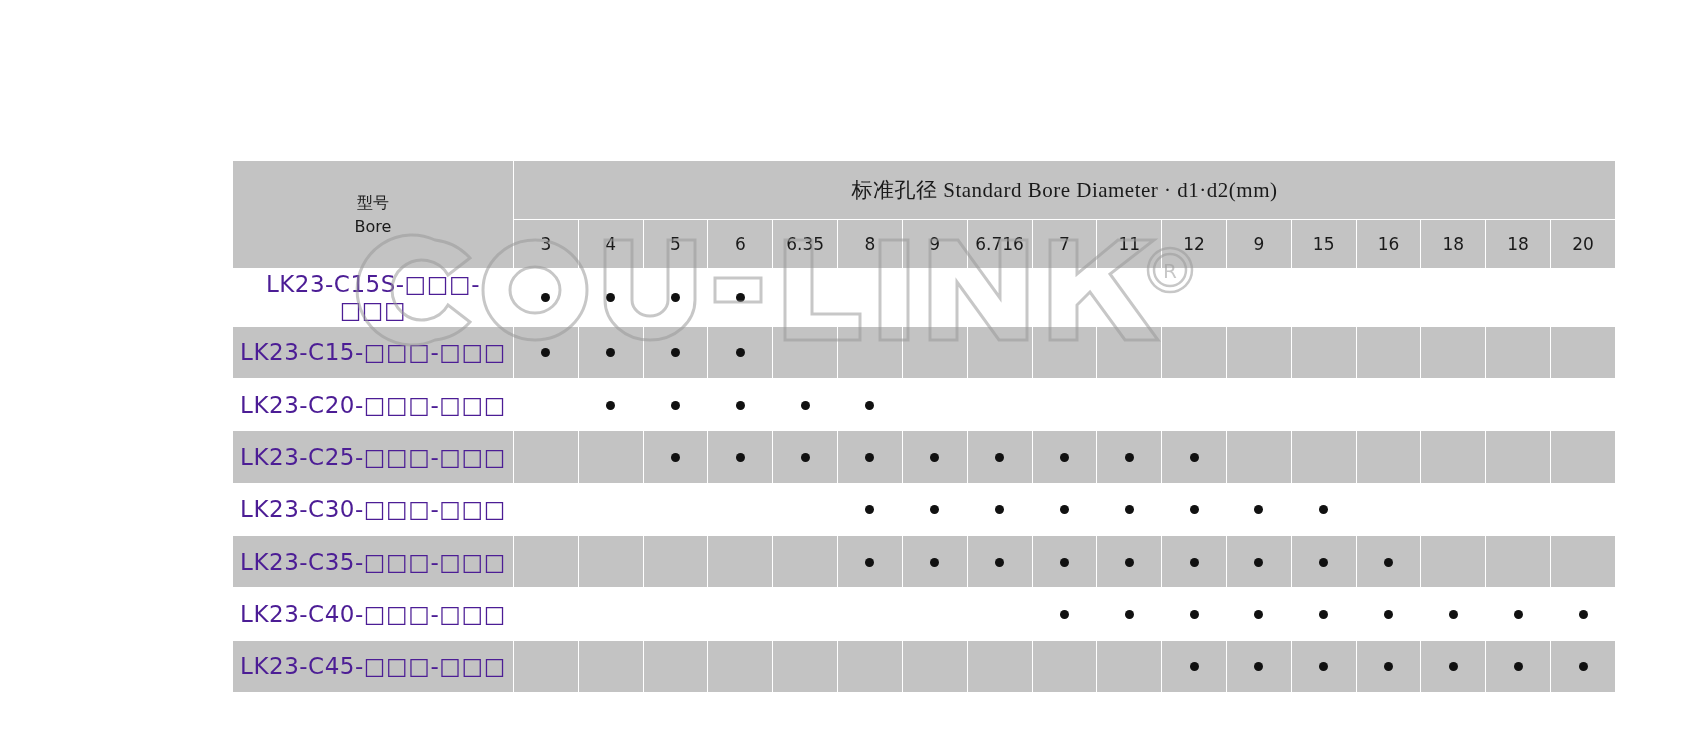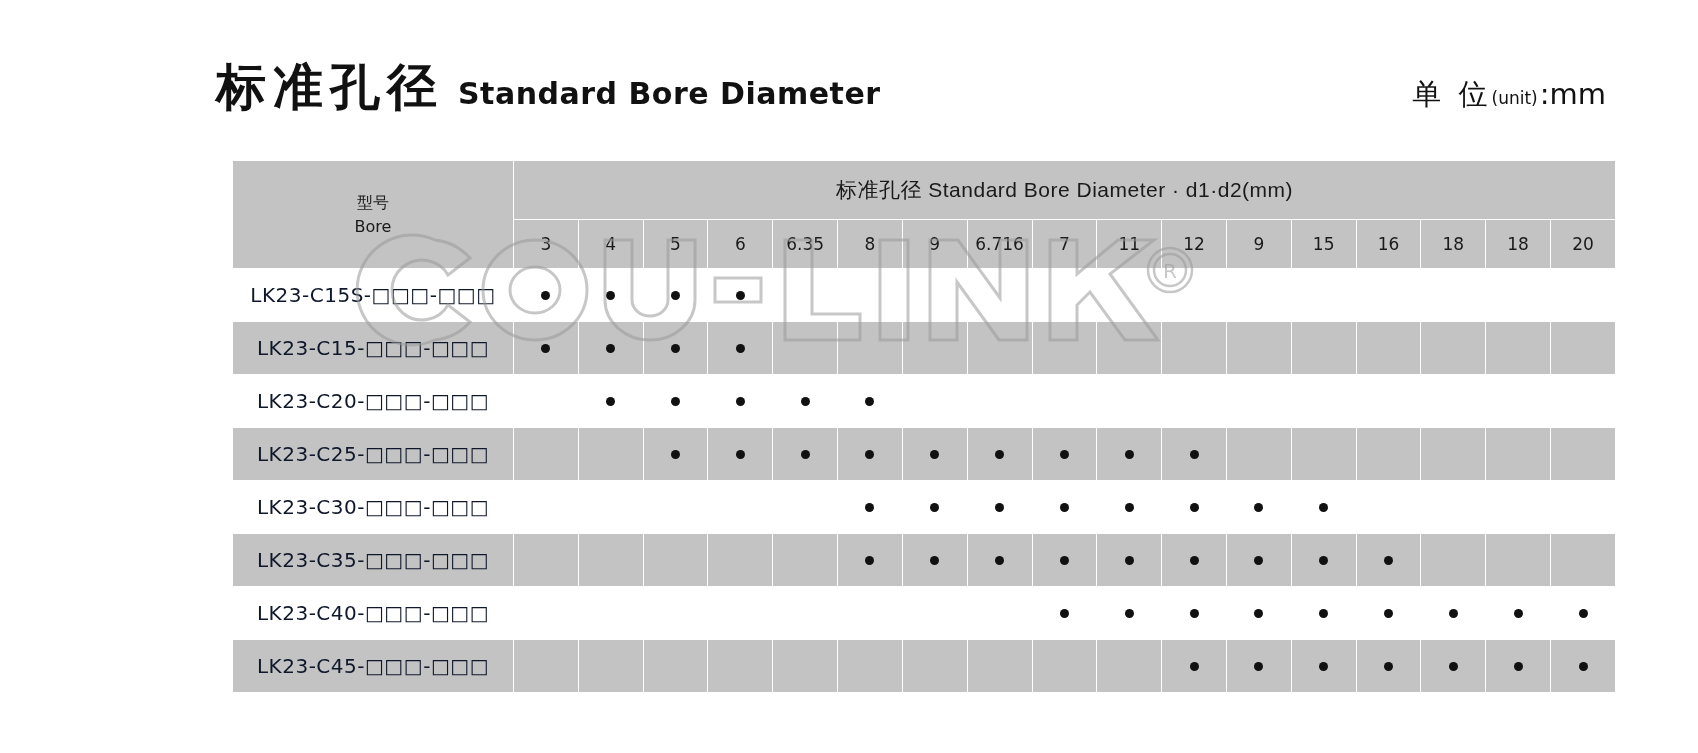--- a/index.html
+++ b/index.html
@@ -95,40 +95,40 @@
     background: #c3c3c3;
     font-family: "DejaVu Sans", sans-serif;
     font-size: 16px;
     font-weight: bold;
     line-height: 1.5;
     color: #1a1a1a;
     width: 280px;
   }
   .span-head {
     background: #c3c3c3;
-    font-family: Liberation Sans, sans-serif;
+    font-family: Liberation Serif, serif;
     font-size: 21px;
     font-weight: bold;
     color: #1a1a1a;
     height: 58px;
     letter-spacing: 0.5px;
   }
   .size-head {
     background: #c3c3c3;
     font-family: "DejaVu Sans", sans-serif;
     font-size: 17px;
     color: #1a1a1a;
     height: 48px;
   }
   .row-model {
     font-family: "DejaVu Sans", sans-serif;
-    font-size: 20px;
+    font-size: 23px;
     font-weight: bold;
     letter-spacing: 0.5px;
-    color: #0f172a;
+    color: #4c1d95;
     height: 47px;
   }
   tr.odd td { background: #ffffff; }
   tr.even td { background: #c3c3c3; }
   tr.odd td.cell, tr.even td.cell {
     border-left: 1px solid #ffffff;
     border-right: 1px solid #ffffff;
   }
   .dot {
     display: inline-block;
@@ -149,29 +149,20 @@
     z-index: 5;
     opacity: 0.55;
   }
   .watermark svg { display: block; }
 </style>
 </head>
 <body>
 
 <div class="page">
 
-  <div class="header">
-    <span class="title-cn">标准孔径</span>
-    <span class="title-en">Standard Bore Diameter</span>
-    <span class="unit-wrap">
-      <span class="unit-cn">单 位</span>
-      <span class="unit-paren">(unit)</span>
-      <span class="unit-mm">:mm</span>
-    </span>
-  </div>
 
   <div class="table-wrap">
     <table class="bore">
       <thead>
         <tr>
           <th class="model-head" rowspan="2">
             <div>型号</div>
             <div>Bore</div>
           </th>
           <th class="span-head" colspan="17">标准孔径 Standard Bore Diameter  ·  d1·d2(mm)</th>

